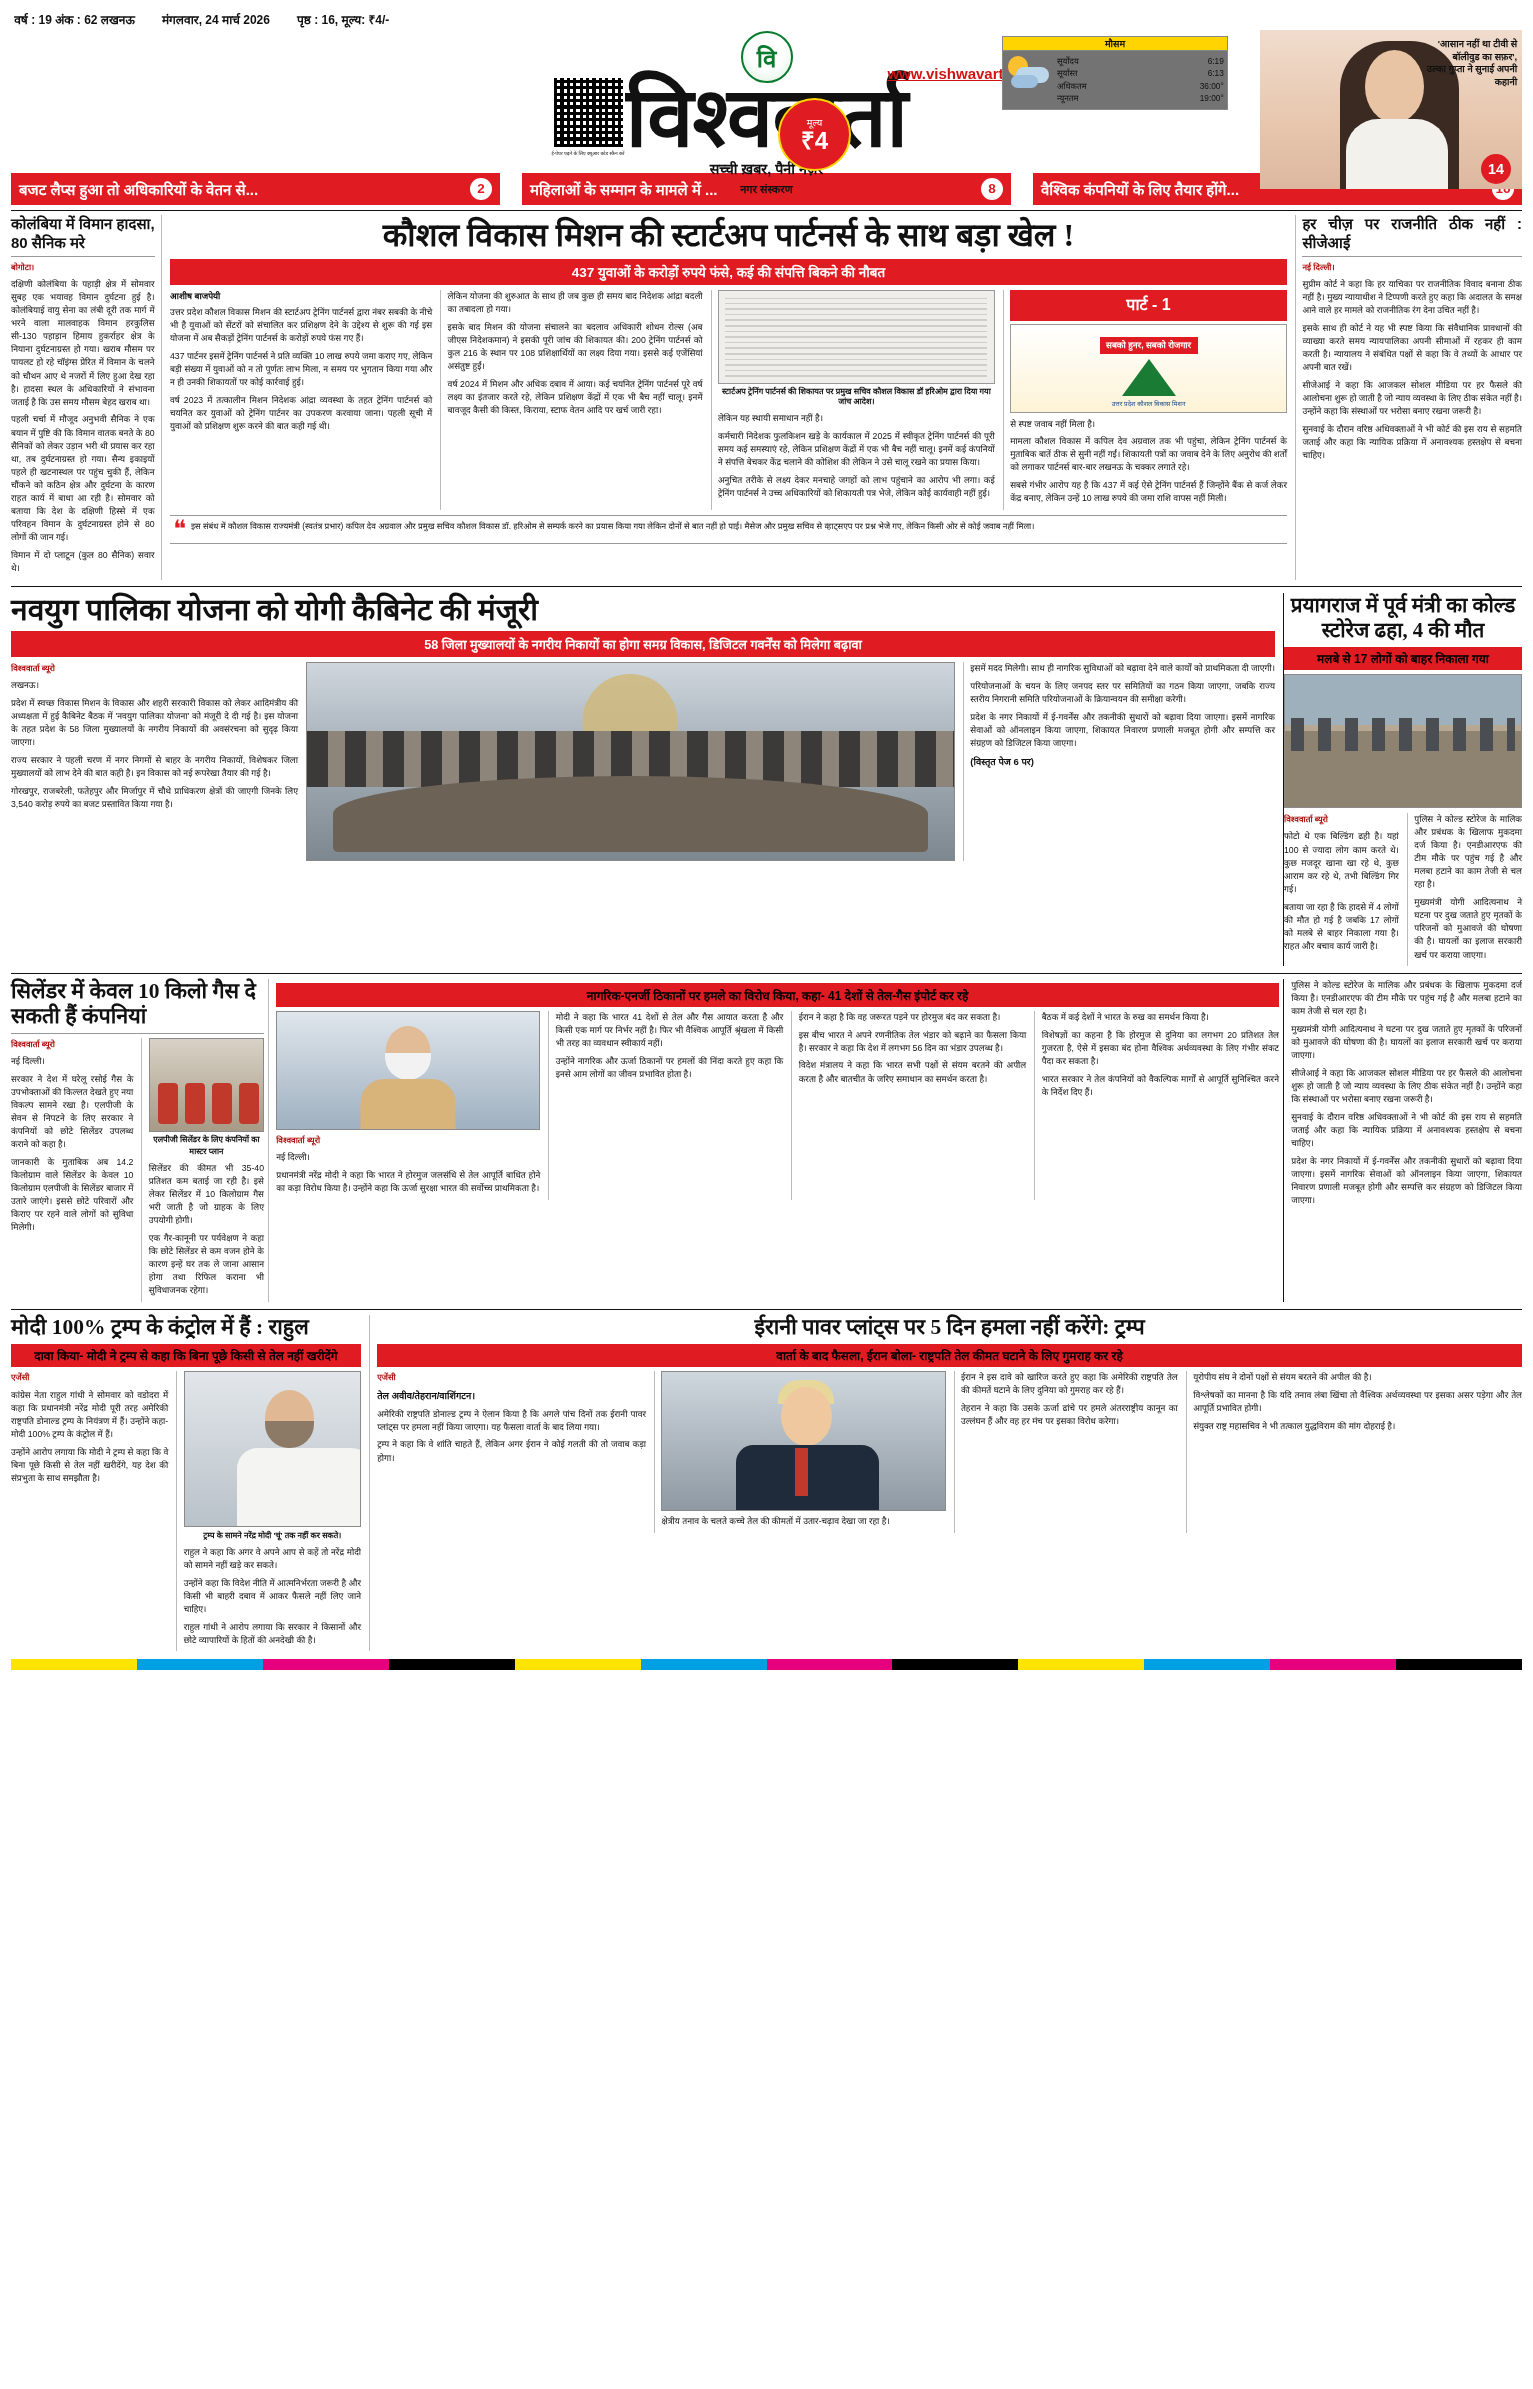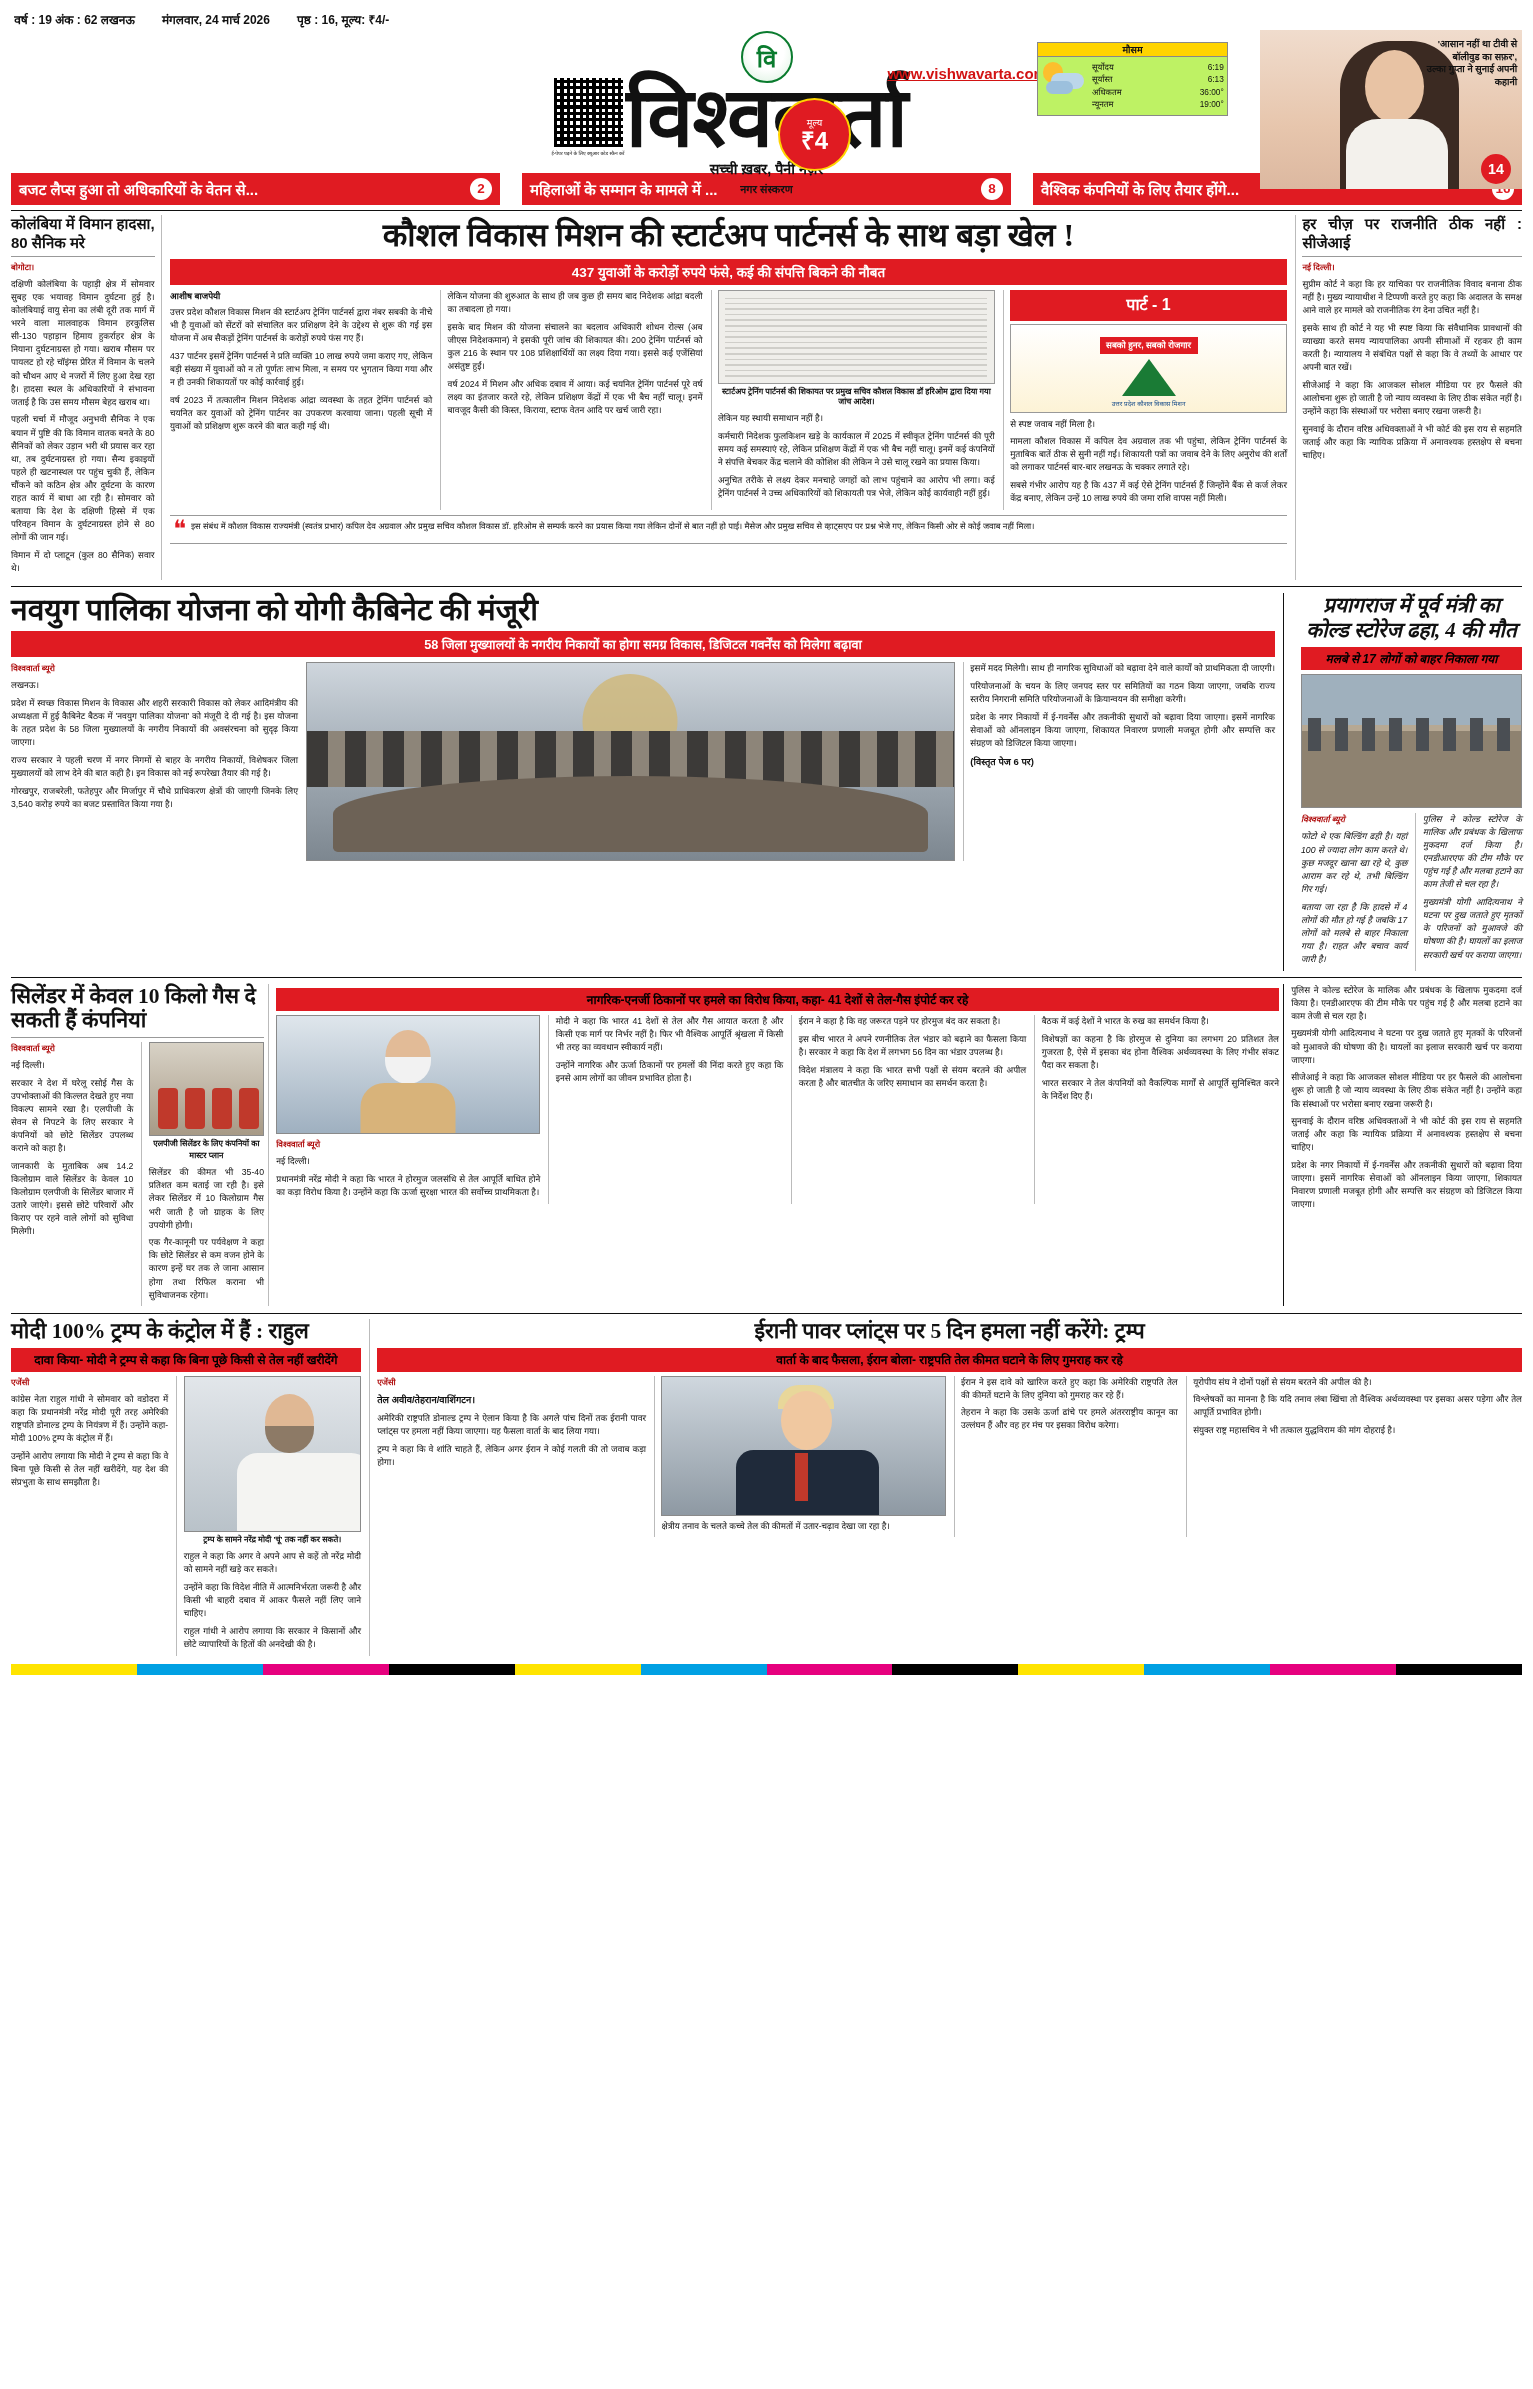--- a/index.html
+++ b/index.html
@@ -48,21 +48,21 @@
 
   .price-badge{
     position:absolute; left:767px; top:68px; width:73px;height:73px;border-radius:50%;
     background:#e01b22;color:#fff;display:flex;flex-direction:column;align-items:center;justify-content:center;
     border:2.4px solid #ffd400;
   }
   .price-badge .w{font-size:9.5px;}
   .price-badge .v{font-size:24px;font-weight:bold;line-height:1;}
 
   .weather-box{
-    position:absolute; right:294px; top:12px; width:191px; border:0.8px solid #888; background:#bef264;
+    position:absolute; right:294px; top:6px; width:226px; border:0.8px solid #888; background:#737373;
     font-size:8.7px;
   }
   .weather-head{background:#ffd400;text-align:center;font-weight:bold;font-size:9.5px;border-bottom:0.8px solid #888;}
   .weather-body{display:flex;padding:4px 3.2px;gap:4.8px;}
   .wicon{width:46px;height:38px;position:relative;}
   .wsun{position:absolute;left:1.6px;top:1.6px;width:20.7px;height:20.7px;border-radius:50%;background:#fcbf2e;}
   .wcloud{position:absolute;left:9.5px;top:12.7px;width:33px;height:16px;background:#bcd6ea;border-radius:9.5px;}
   .wcloud2{position:absolute;left:4.8px;top:20.7px;width:27px;height:12.7px;background:#9cc0dd;border-radius:8px;}
   .wrows{flex:1;}
   .wrow{display:flex;justify-content:space-between;font-size:8.3px;line-height:1.5;}
@@ -147,21 +147,21 @@
 
   .quote-box{
     border-top:0.8px solid #999;border-bottom:0.8px solid #999;padding:4px 3.2px;font-size:8.3px;line-height:1.45;
     display:flex;gap:4.8px;margin:4.8px 0;
   }
   .quote-mark{color:#e01b22;font-size:24px;line-height:0.8;font-family:"Liberation Serif",serif;}
 
   
   .sec2{display:flex;gap:8px;margin-top:6.4px;}
   .sec2-left{flex:1;}
-  .sec2-right{width:239px;border-left:1.6px solid #111;padding-left:17px;font-style:italic;}
+  .sec2-right{width:239px;border-left:1.6px solid #111;padding-left:0;}
   .headline-l{font-size:30px;font-weight:bold;line-height:1.1;font-family:"Liberation Serif",serif;}
   .subbar2{background:#e01b22;color:#fff;font-weight:bold;font-size:12.7px;text-align:center;padding:4px;margin:4.8px 0;}
   .photo-meeting{
     height:199px;background:linear-gradient(180deg,#cfd6dd 0%,#aab4bd 40%,#7d8790 100%);
     position:relative;overflow:hidden;border:0.8px solid #8a8a8a;
   }
   .pm-emblem{
     position:absolute;left:50%;top:11px;transform:translateX(-50%);
     width:95px;height:95px;border-radius:50%;background:#cfb97d;opacity:.85;
   }

